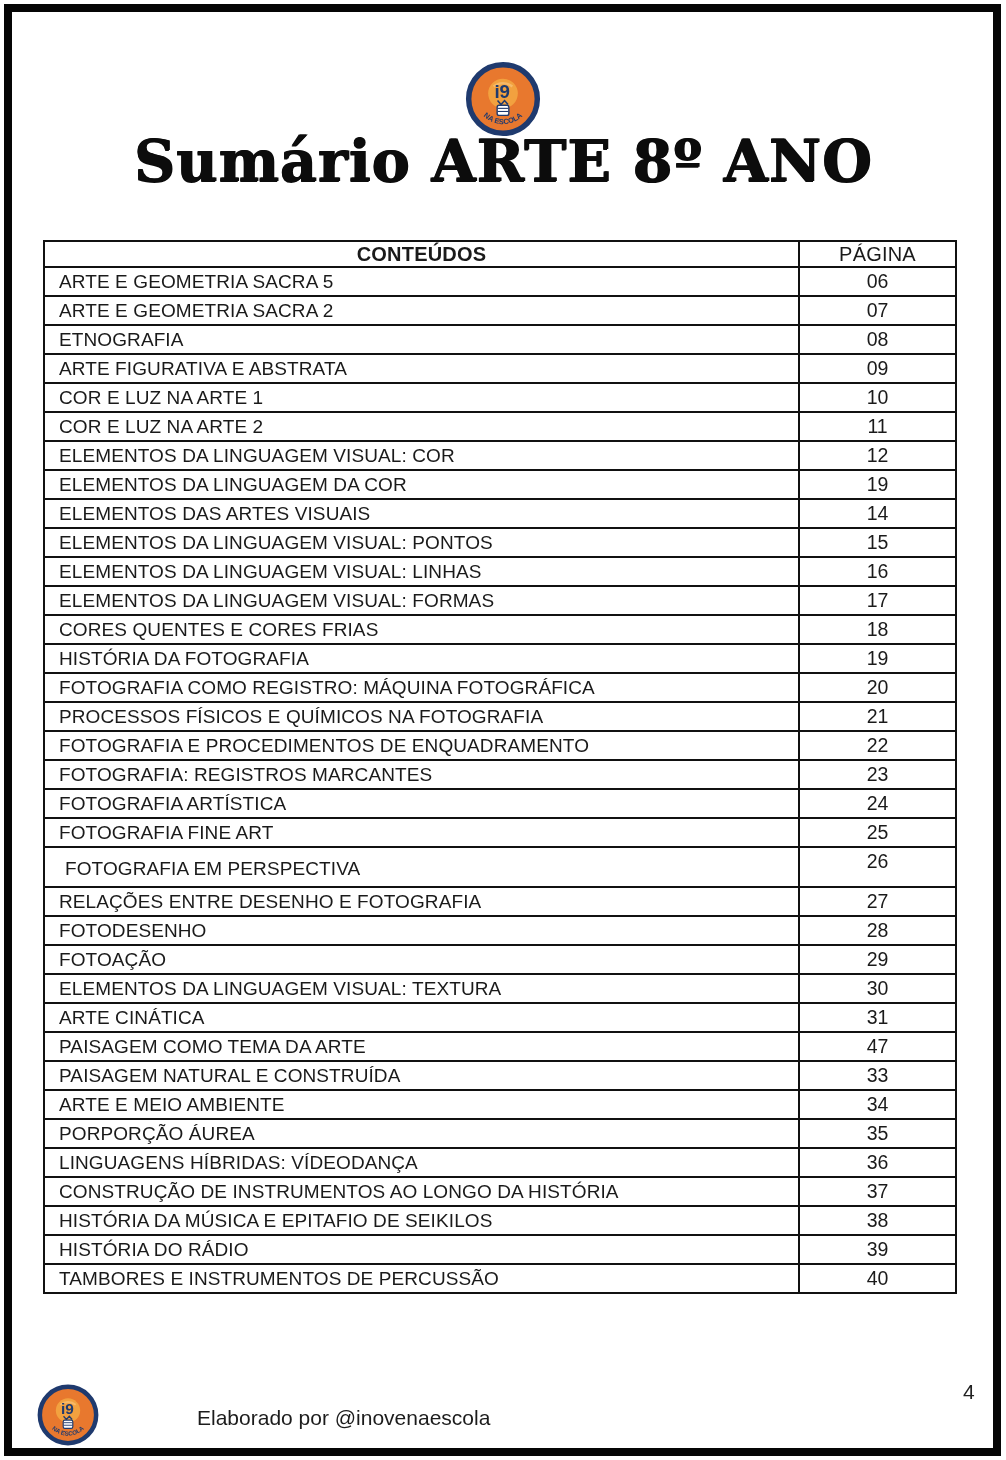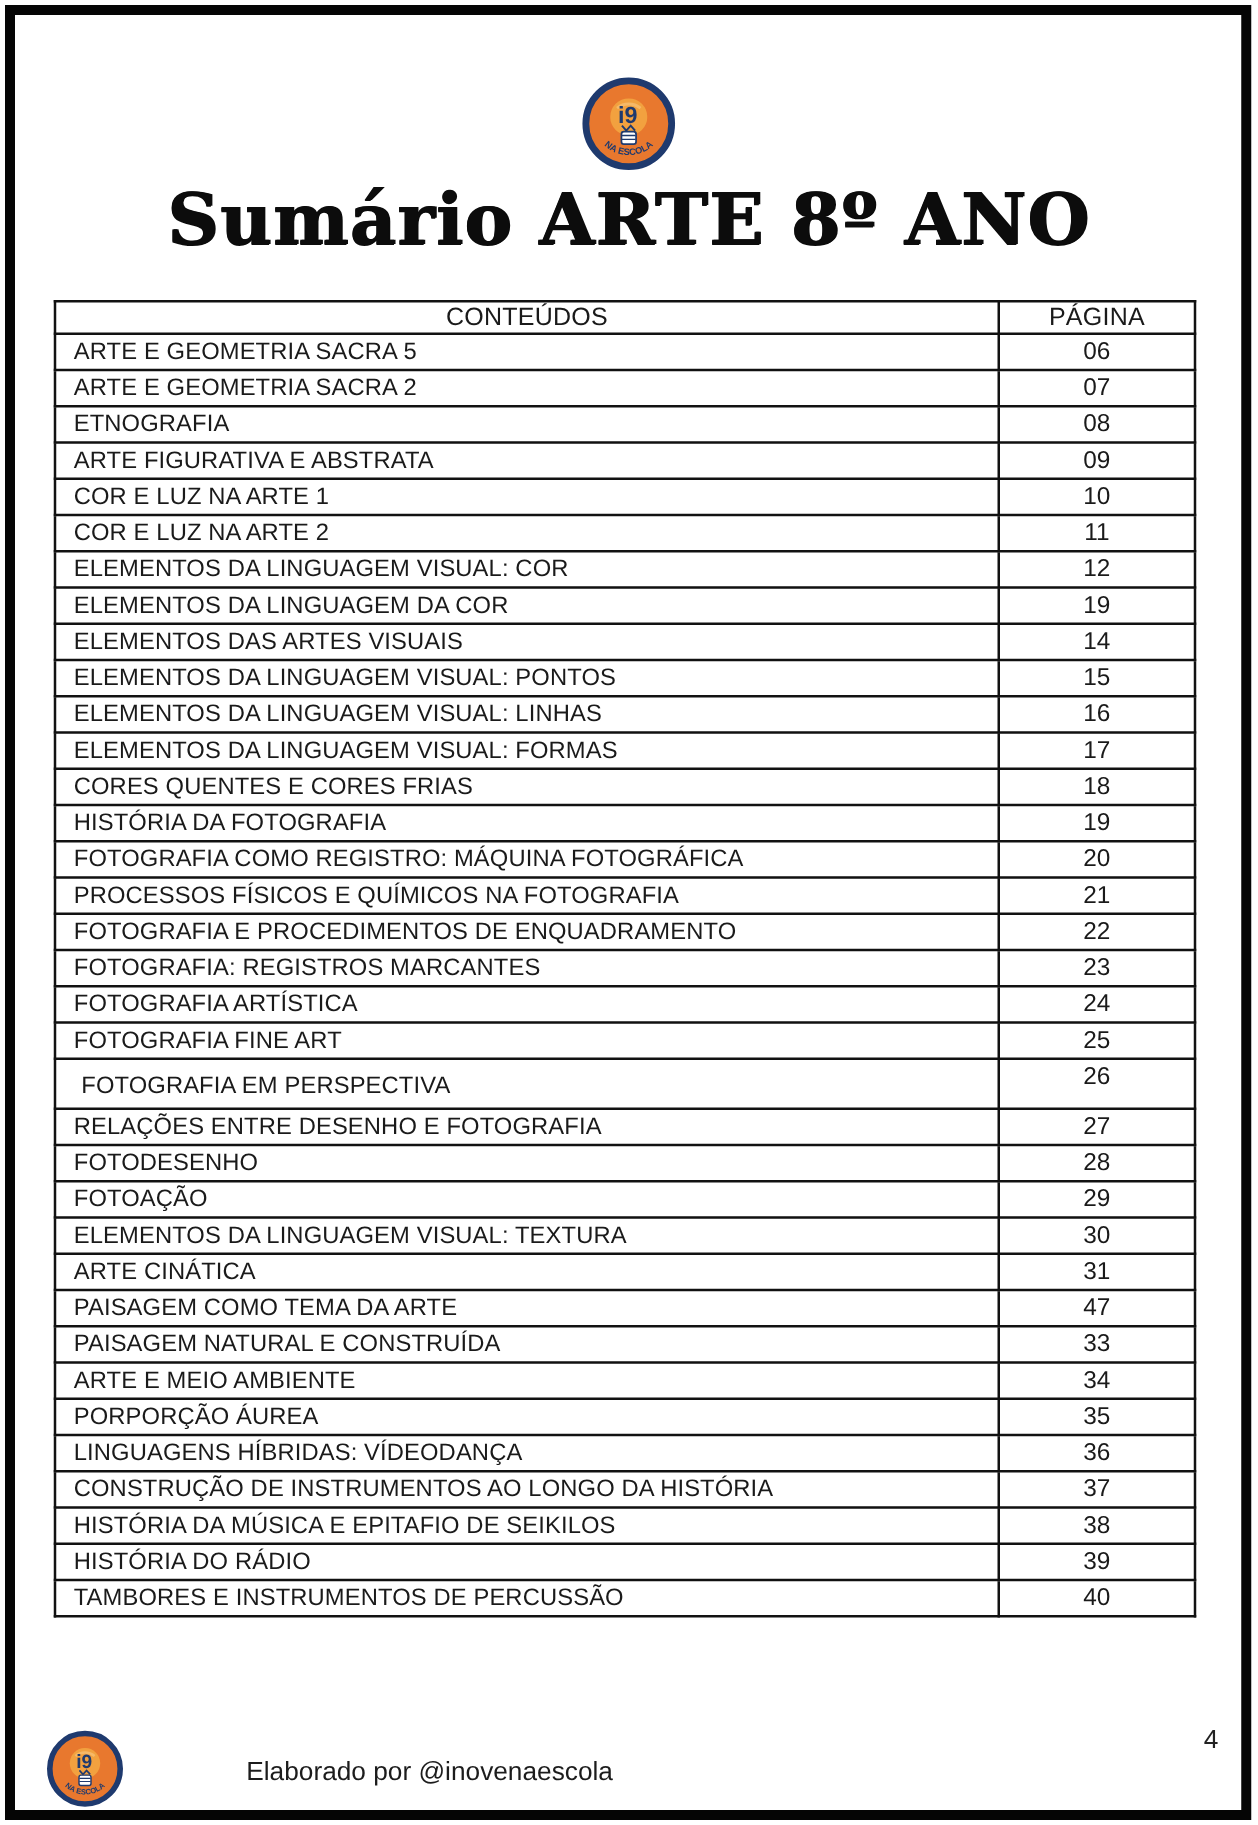--- a/index.html
+++ b/index.html
@@ -18,21 +18,21 @@
     pointer-events: none;
   }
   .logo {
     position: absolute;
     left: 50%; transform: translateX(-50%);
     top: 60px;
     width: 78px; height: 78px;
   }
   .page-title {
     position: absolute;
-    top: 142px; left: 0; right: 0;
+    top: 127px; left: 0; right: 0;
     text-align: center;
     font-family: "DejaVu Serif", "Liberation Serif", serif;
     font-weight: 900;
     font-size: 57px;
     letter-spacing: 1px;
     color: #0c0c0c;
     text-shadow: 1.2px 0 0 #0c0c0c, 0 0.6px 0 #0c0c0c;
     white-space: nowrap;
   }
   table.toc {
@@ -44,21 +44,21 @@
   }
   table.toc th, table.toc td {
     border: 2px solid #111111;
   }
   col.c-content { width: 755px; }
   col.c-page   { width: 157px; }
   th.h-content {
     height: 20px;
     text-align: center;
     font-size: 20px;
-    font-weight: normal;
+    font-weight: bold;
     letter-spacing: 0.2px;
   }
   th.h-page {
     text-align: center;
     vertical-align: top;
     font-size: 20px;
     font-weight: normal;
     padding-top: 1px;
     letter-spacing: 0.2px;
     margin-left: 40px;

